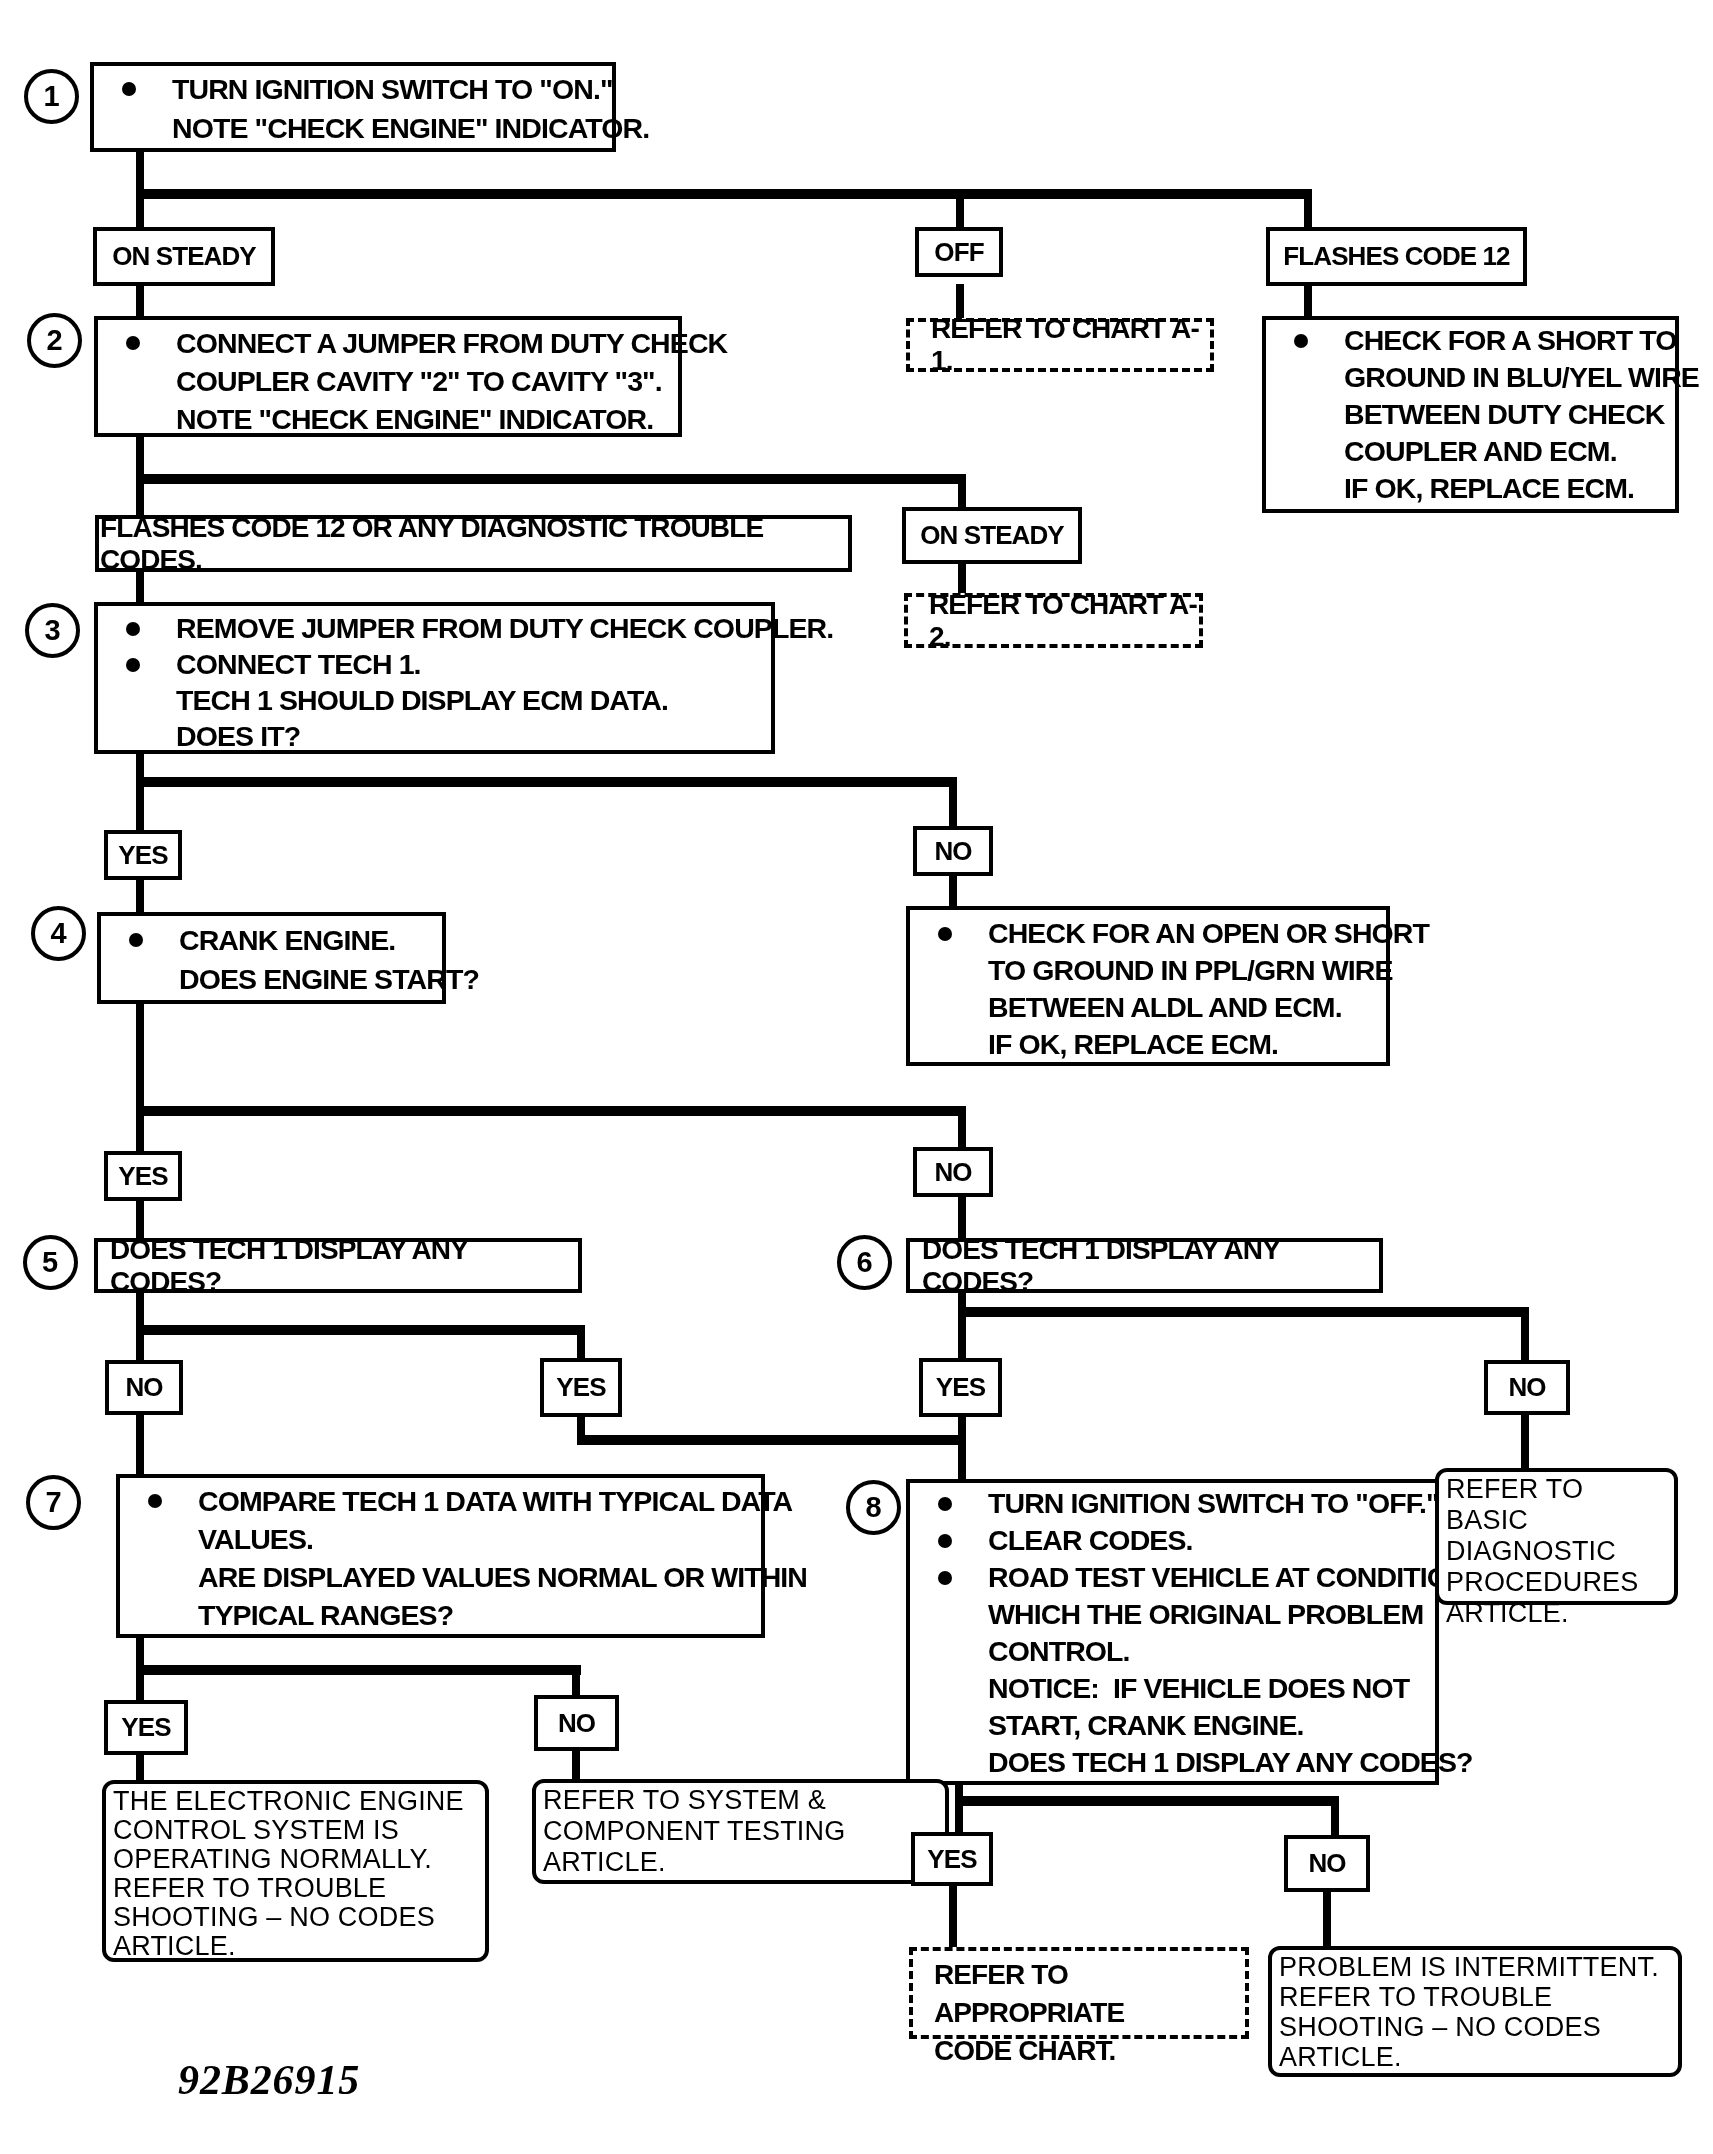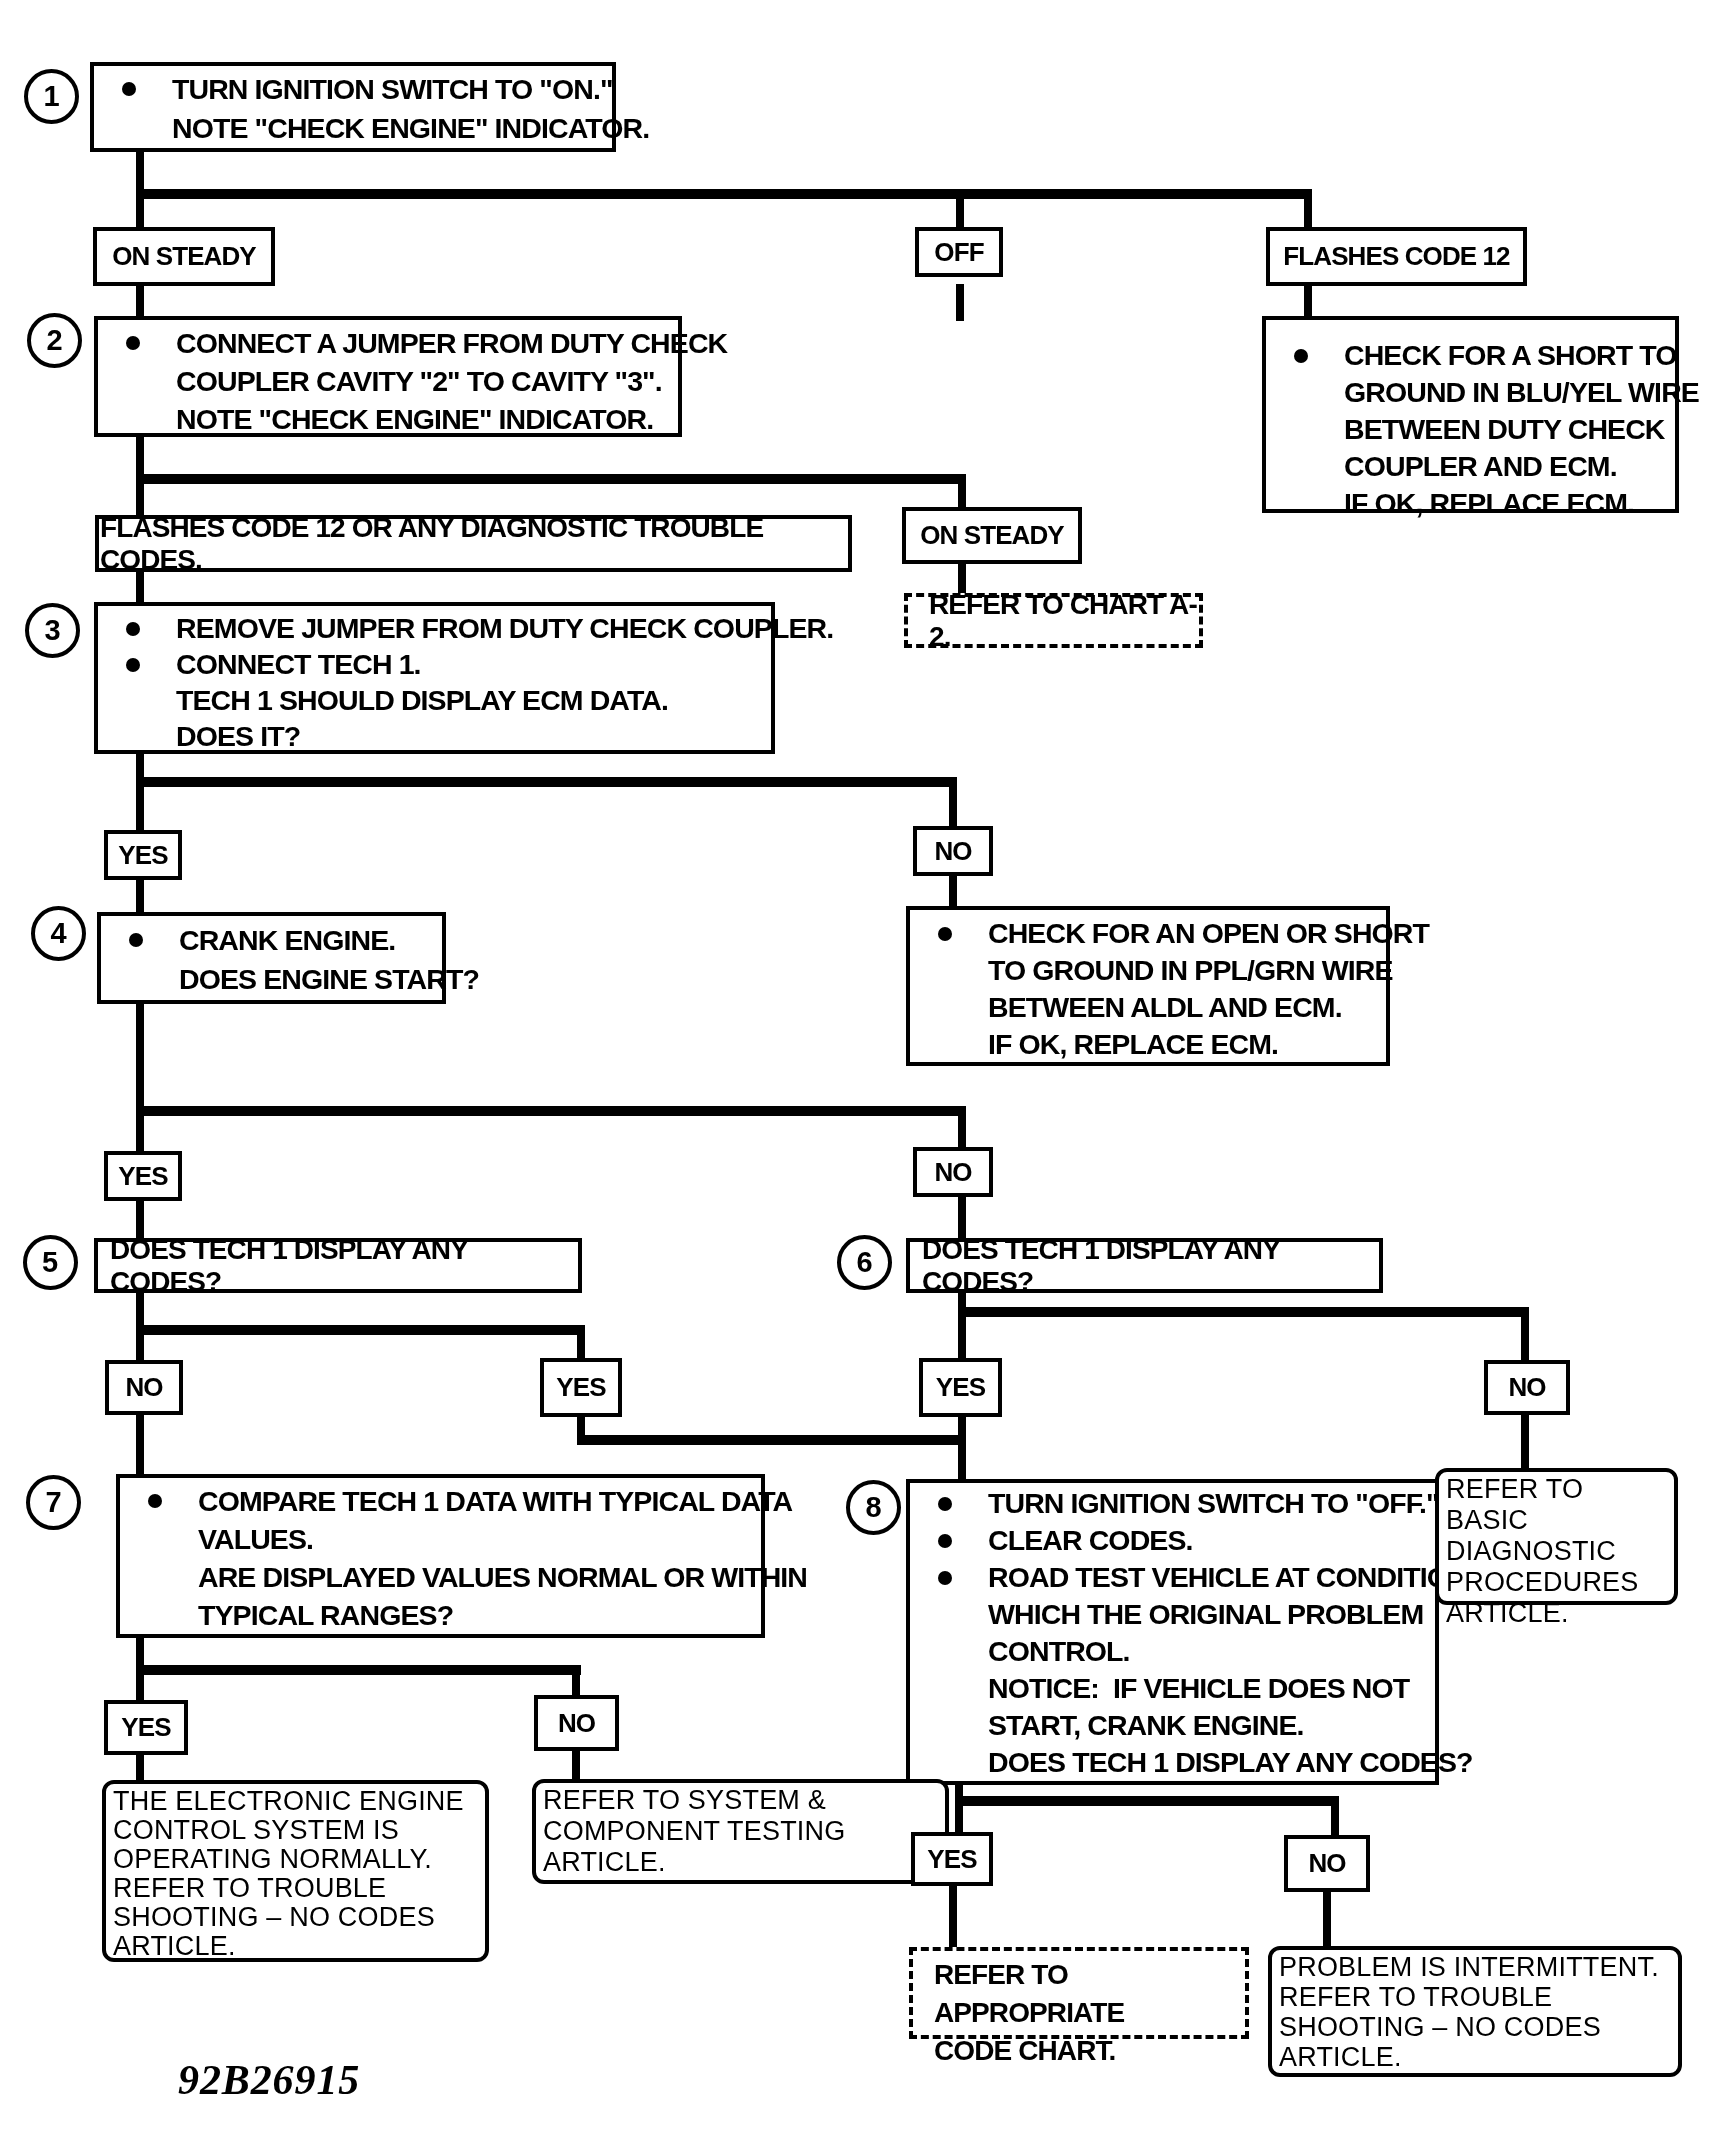--- a/index.html
+++ b/index.html
@@ -118,22 +118,25 @@
   <div class="box lbl" style="left:1266px;top:227px;width:261px;height:59px;">
       <span>FLASHES CODE 12</span>
     </div>
 
   <div class="box cond" style="left:94px;top:316px;width:588px;height:121px;font-size:28.5px;line-height:38px;padding-top:4px;">
     <div class="tl"><span class="bullet"></span><span>CONNECT A JUMPER FROM DUTY CHECK</span></div>
     <div class="tl"><span>COUPLER CAVITY "2" TO CAVITY "3".</span></div>
     <div class="tl"><span>NOTE "CHECK ENGINE" INDICATOR.</span></div>
   </div>
 
-
-  <div class="box cond" style="left:1262px;top:316px;width:417px;height:197px;font-size:28.5px;line-height:37px;padding-top:17px;">
+  <div class="box dashed one cond" style="left:906px;top:318px;width:308px;height:54px;font-size:28px;padding-left:21px;">
+    <span>REFER TO CHART A-1.</span>
+  </div>
+
+  <div class="box cond" style="left:1262px;top:316px;width:417px;height:197px;font-size:28.5px;line-height:37px;padding-top:2px;">
     <div class="tl"><span class="bullet"></span><span>CHECK FOR A SHORT TO</span></div>
     <div class="tl"><span>GROUND IN BLU/YEL WIRE</span></div>
     <div class="tl"><span>BETWEEN DUTY CHECK</span></div>
     <div class="tl"><span>COUPLER AND ECM.</span></div>
     <div class="tl"><span>IF OK, REPLACE ECM.</span></div>
   </div>
 
   <div class="box one cond" style="left:95px;top:515px;width:757px;height:57px;font-size:28px;padding-left:1px;">
     <span>FLASHES CODE 12 OR ANY DIAGNOSTIC TROUBLE CODES.</span>
   </div>

